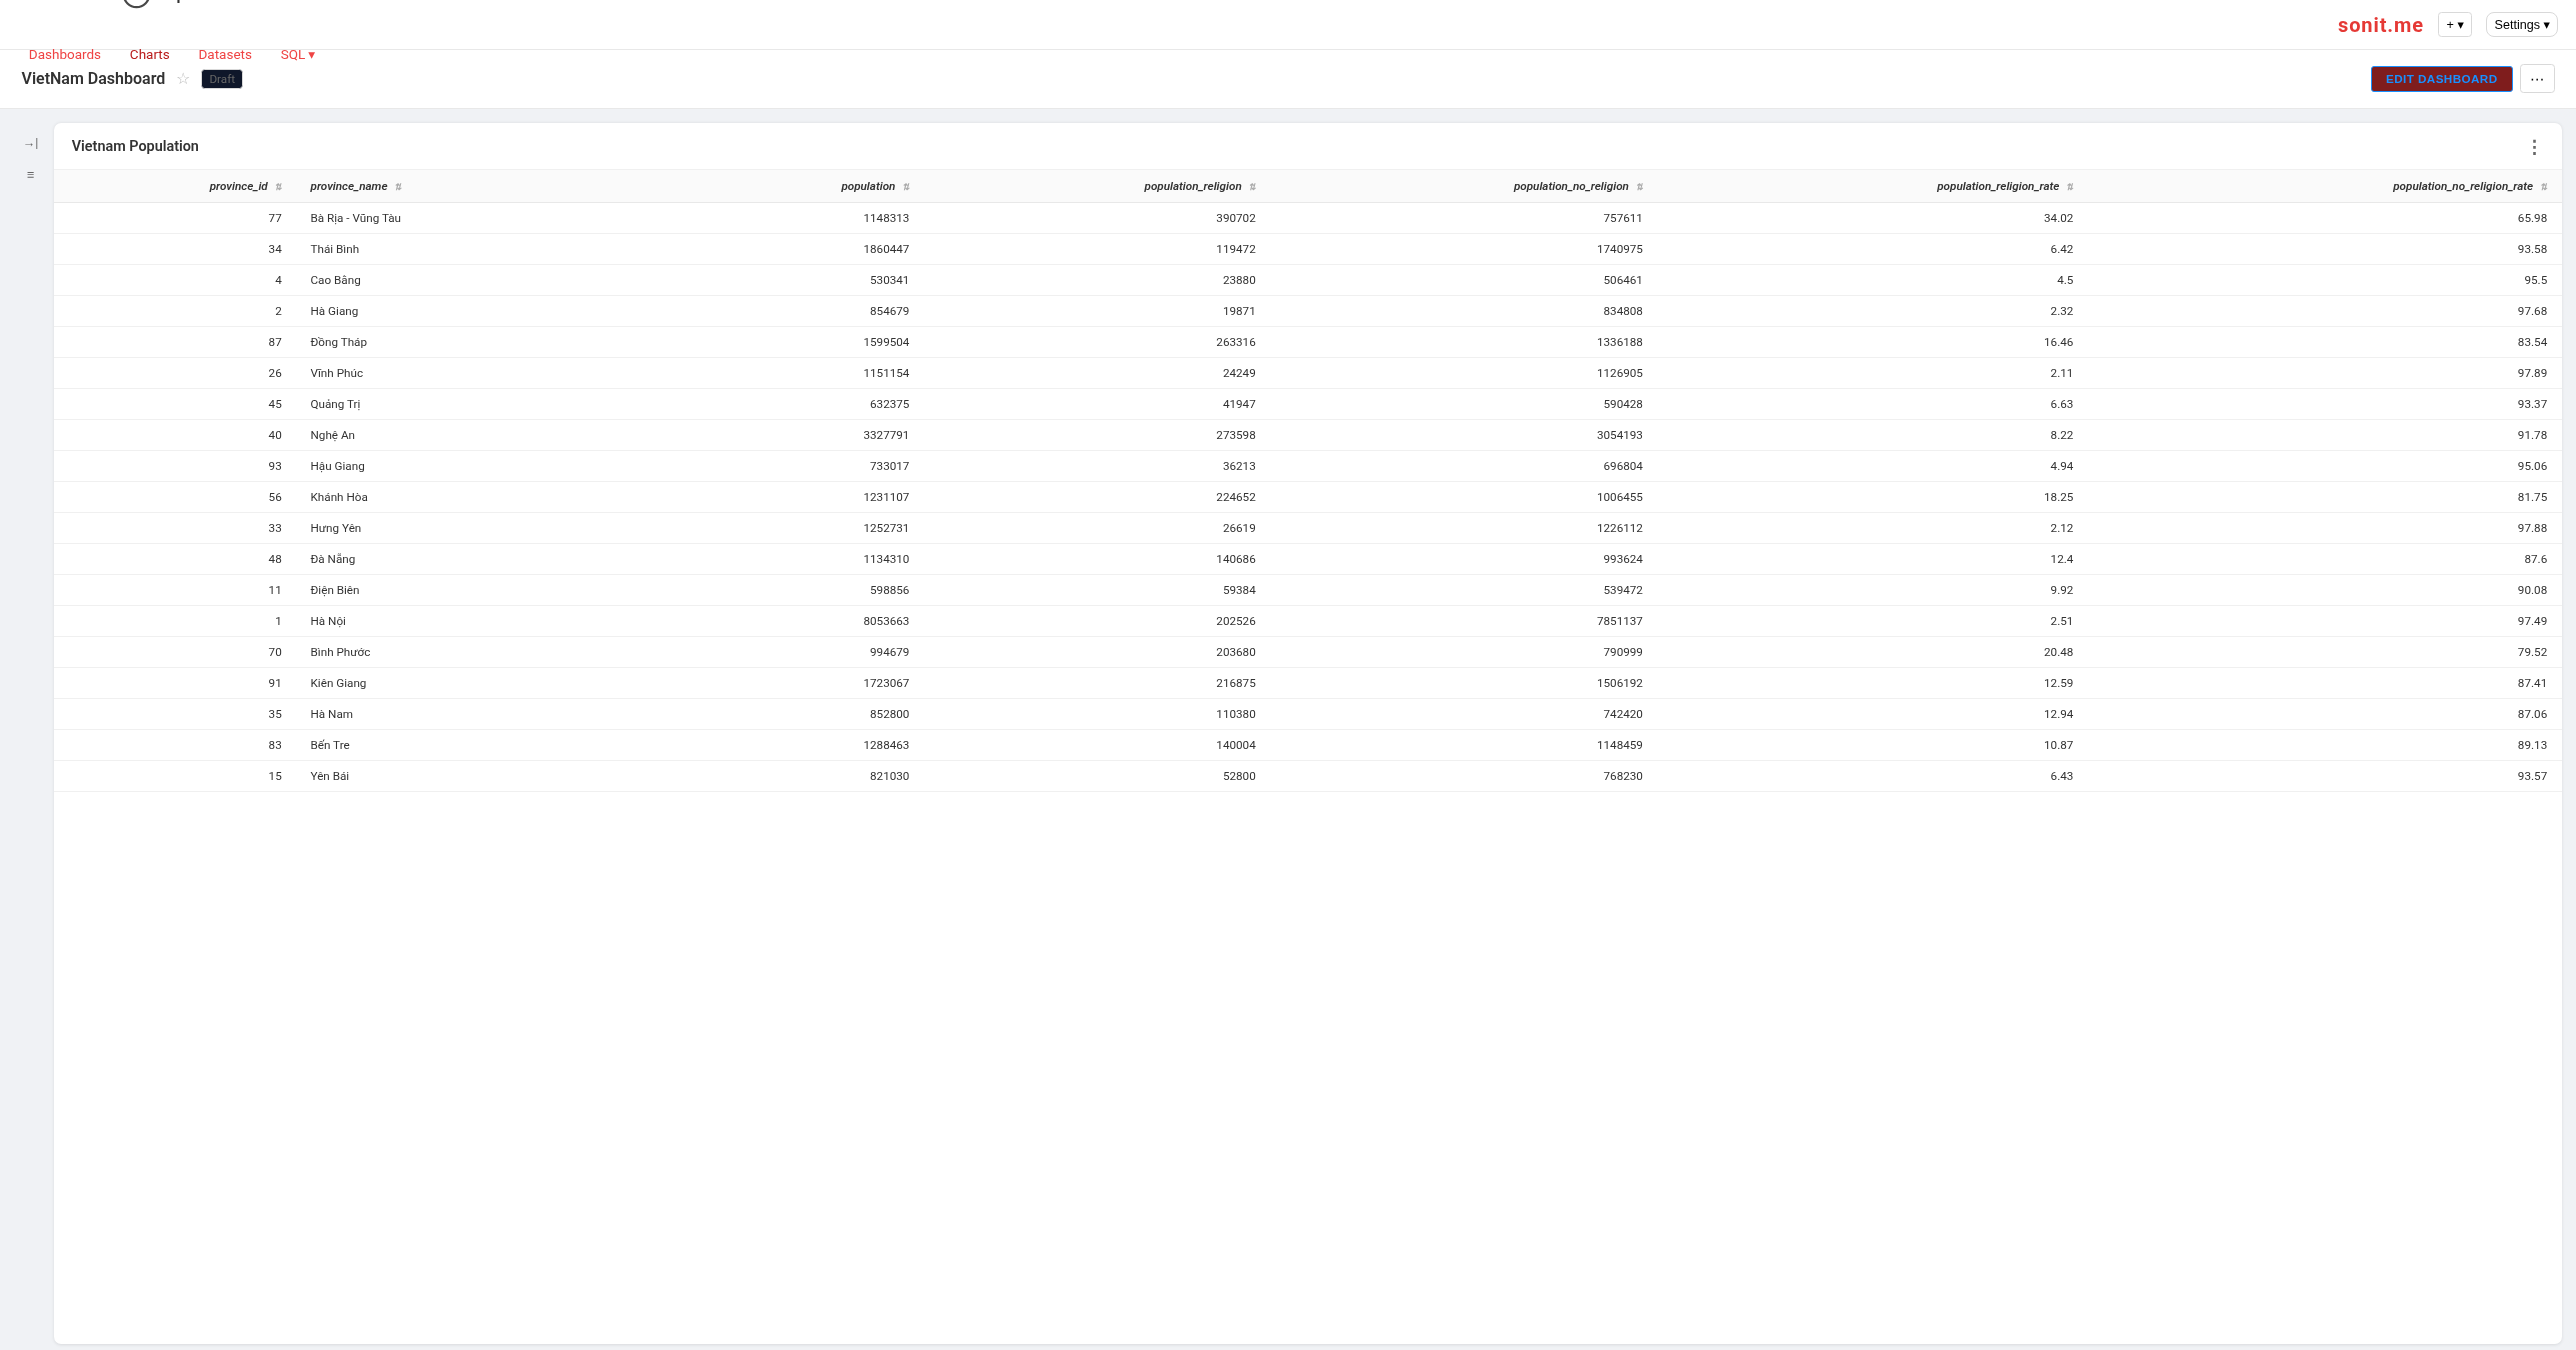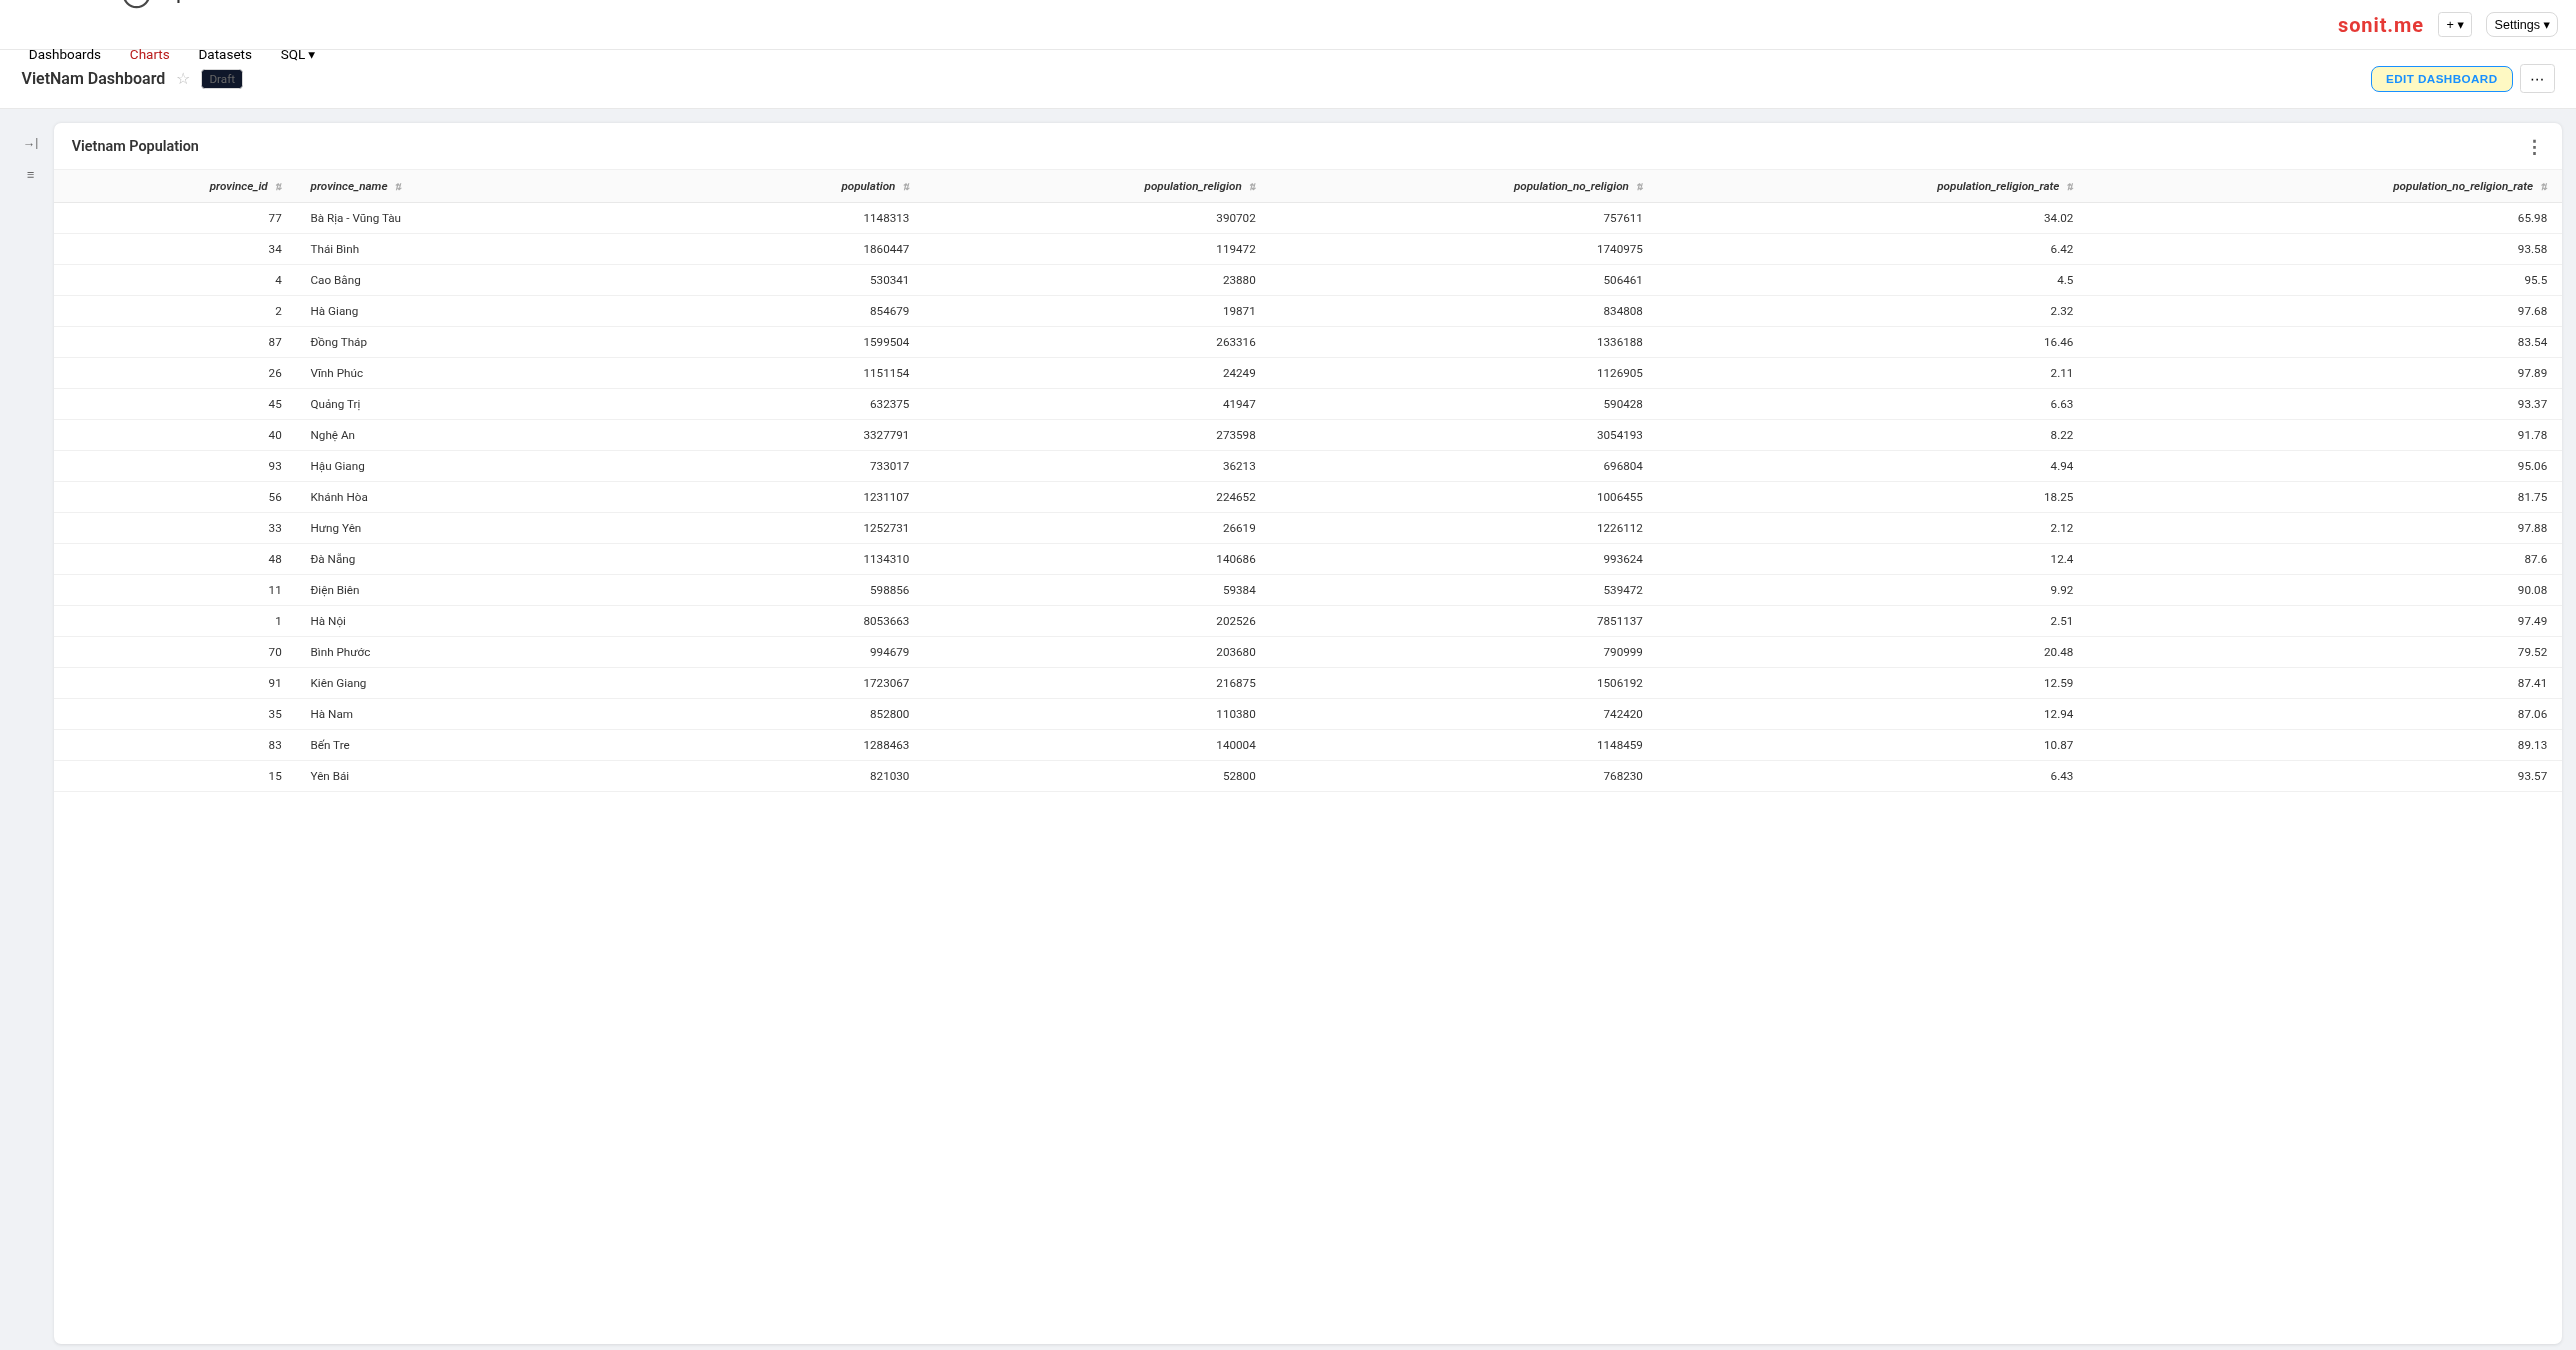--- a/index.html
+++ b/index.html
@@ -33,21 +33,21 @@
       width: 29px;
       height: 29px;
     }
     .nav-links {
       display: flex;
       align-items: center;
       gap: 7.2px;
     }
     .nav-link {
       padding: 7.2px 10.8px;
-      color: #000000;
+      color: #ef4444;
       text-decoration: none;
       border-radius: 3.6px;
       font-size: 13.5px;
       cursor: pointer;
     }
     .nav-link.active { color: #b91c1c; }
     .nav-link-sql {
       display: flex;
       align-items: center;
       gap: 3px;
@@ -116,25 +116,25 @@
       padding: 1.8px 7.2px;
       font-size: 11.7px;
       color: #666;
     }
     .dashboard-header-right {
       display: flex;
       align-items: center;
       gap: 7.2px;
     }
     .edit-dashboard-btn {
-      background: #fef9c3;
+      background: #7f1d1d;
       border: 0.9px solid #1890ff;
       color: #1890ff;
       padding: 5.4px 14.4px;
-      border-radius: 8px;
+      border-radius: 3px;
       font-size: 11.7px;
       font-weight: 600;
       cursor: pointer;
       letter-spacing: 0.4px;
     }
     .more-btn {
       border: 0.9px solid #d9d9d9;
       background: #fff;
       border-radius: 3.6px;
       padding: 5.4px 9px;

